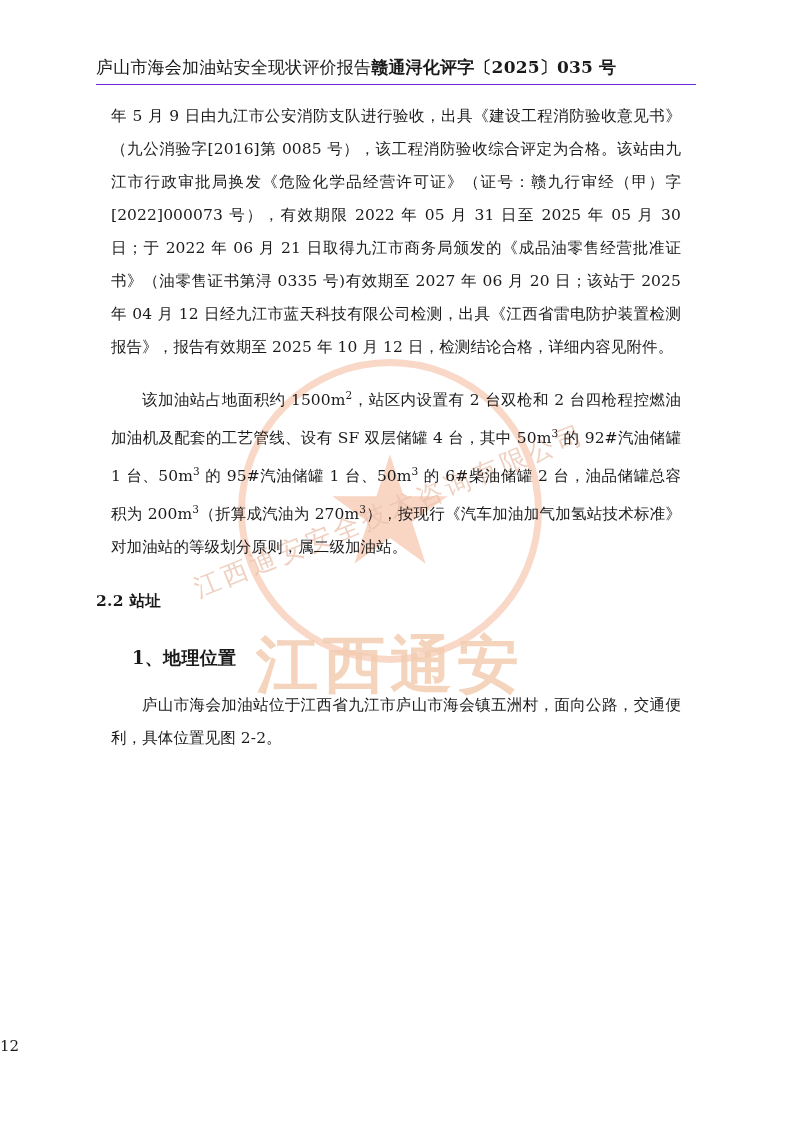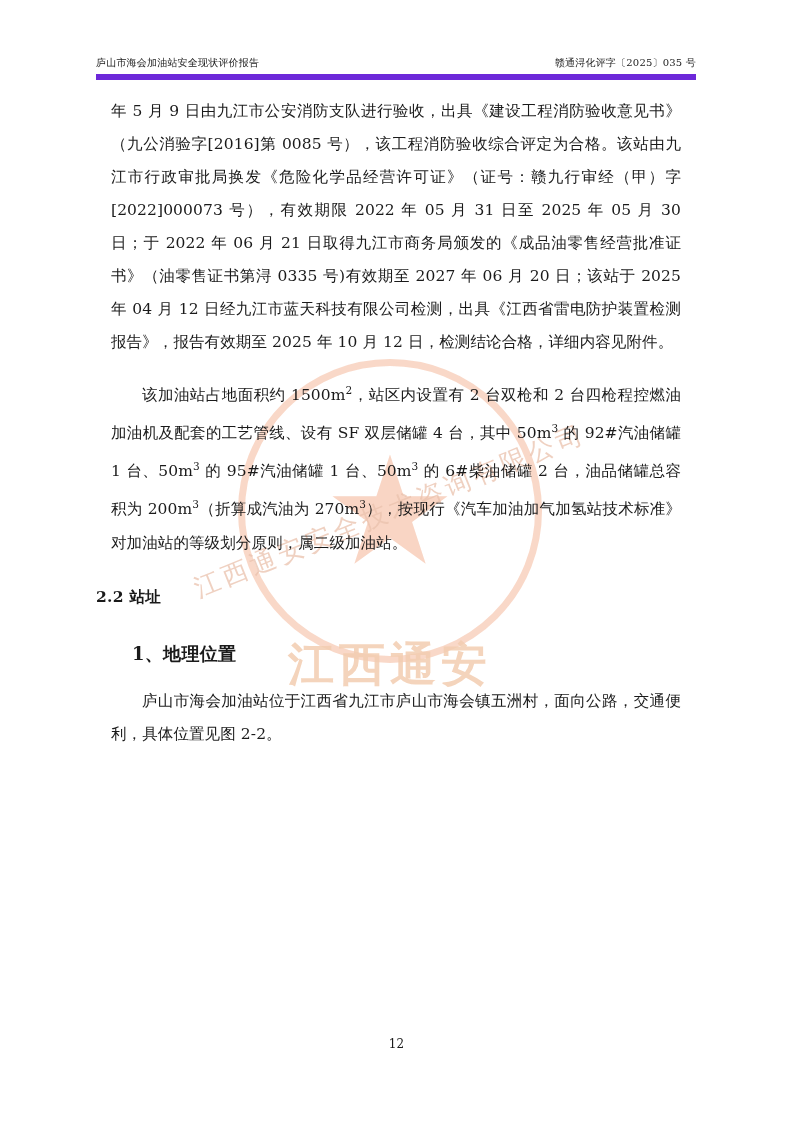--- a/index.html
+++ b/index.html
@@ -18,30 +18,29 @@
     color: #1a1a1a;
   }
   .content {
     position: absolute;
     left: 96px;
     top: 56px;
     width: 600px;
   }
   .header {
     display: flex;
-    justify-content: space-between;
     align-items: flex-end;
-    font-size: 10px;
+    font-size: 17px;
     line-height: 1.4;
     padding-bottom: 4px;
-    border-bottom: 6px solid #6d28d9;
+    border-bottom: 1px solid #6d28d9;
     font-family: "DejaVu Serif", "Liberation Serif", serif;
   }
   .header-left { letter-spacing: 0.2px; }
-  .header-right { letter-spacing: 0.2px; }
+  .header-right { letter-spacing: 0.2px; font-weight: bold; }
 
   .body-text {
     font-size: 15.5px;
     line-height: 33px;
     text-align: justify;
     text-justify: inter-ideograph;
     margin-top: 14px;
     letter-spacing: 0.1px;
   }
   .para {
@@ -73,22 +72,22 @@
     text-indent: 2em;
     letter-spacing: 0.3px;
     margin-top: 24px;
   }
 
   .page-number {
     position: absolute;
     left: 0;
     right: 0;
     top: 1037px;
-    text-align: center;
-    font-size: 12px;
+    text-align: left;
+    font-size: 15px;
     font-family: "DejaVu Serif", "Liberation Serif", serif;
     color: #1a1a1a;
   }
 
   
   .watermark {
     position: absolute;
     left: 175px;
     top: 330px;
     width: 430px;
@@ -129,21 +128,21 @@
     opacity: 0.75;
     letter-spacing: 4px;
     font-family: "DejaVu Sans", "Liberation Sans", sans-serif;
     white-space: nowrap;
   }
   .wm-main {
     position: absolute;
     left: 50%;
     top: 78%;
     transform: translate(-50%, -50%);
-    font-size: 46px;
+    font-size: 62px;
     font-weight: bold;
     color: #e8a36f;
     opacity: 0.85;
     letter-spacing: 5px;
     font-family: "DejaVu Sans", "Liberation Sans", sans-serif;
     white-space: nowrap;
     text-align: center;
   }
   sup { font-size: 0.68em; vertical-align: super; }
 </style>

